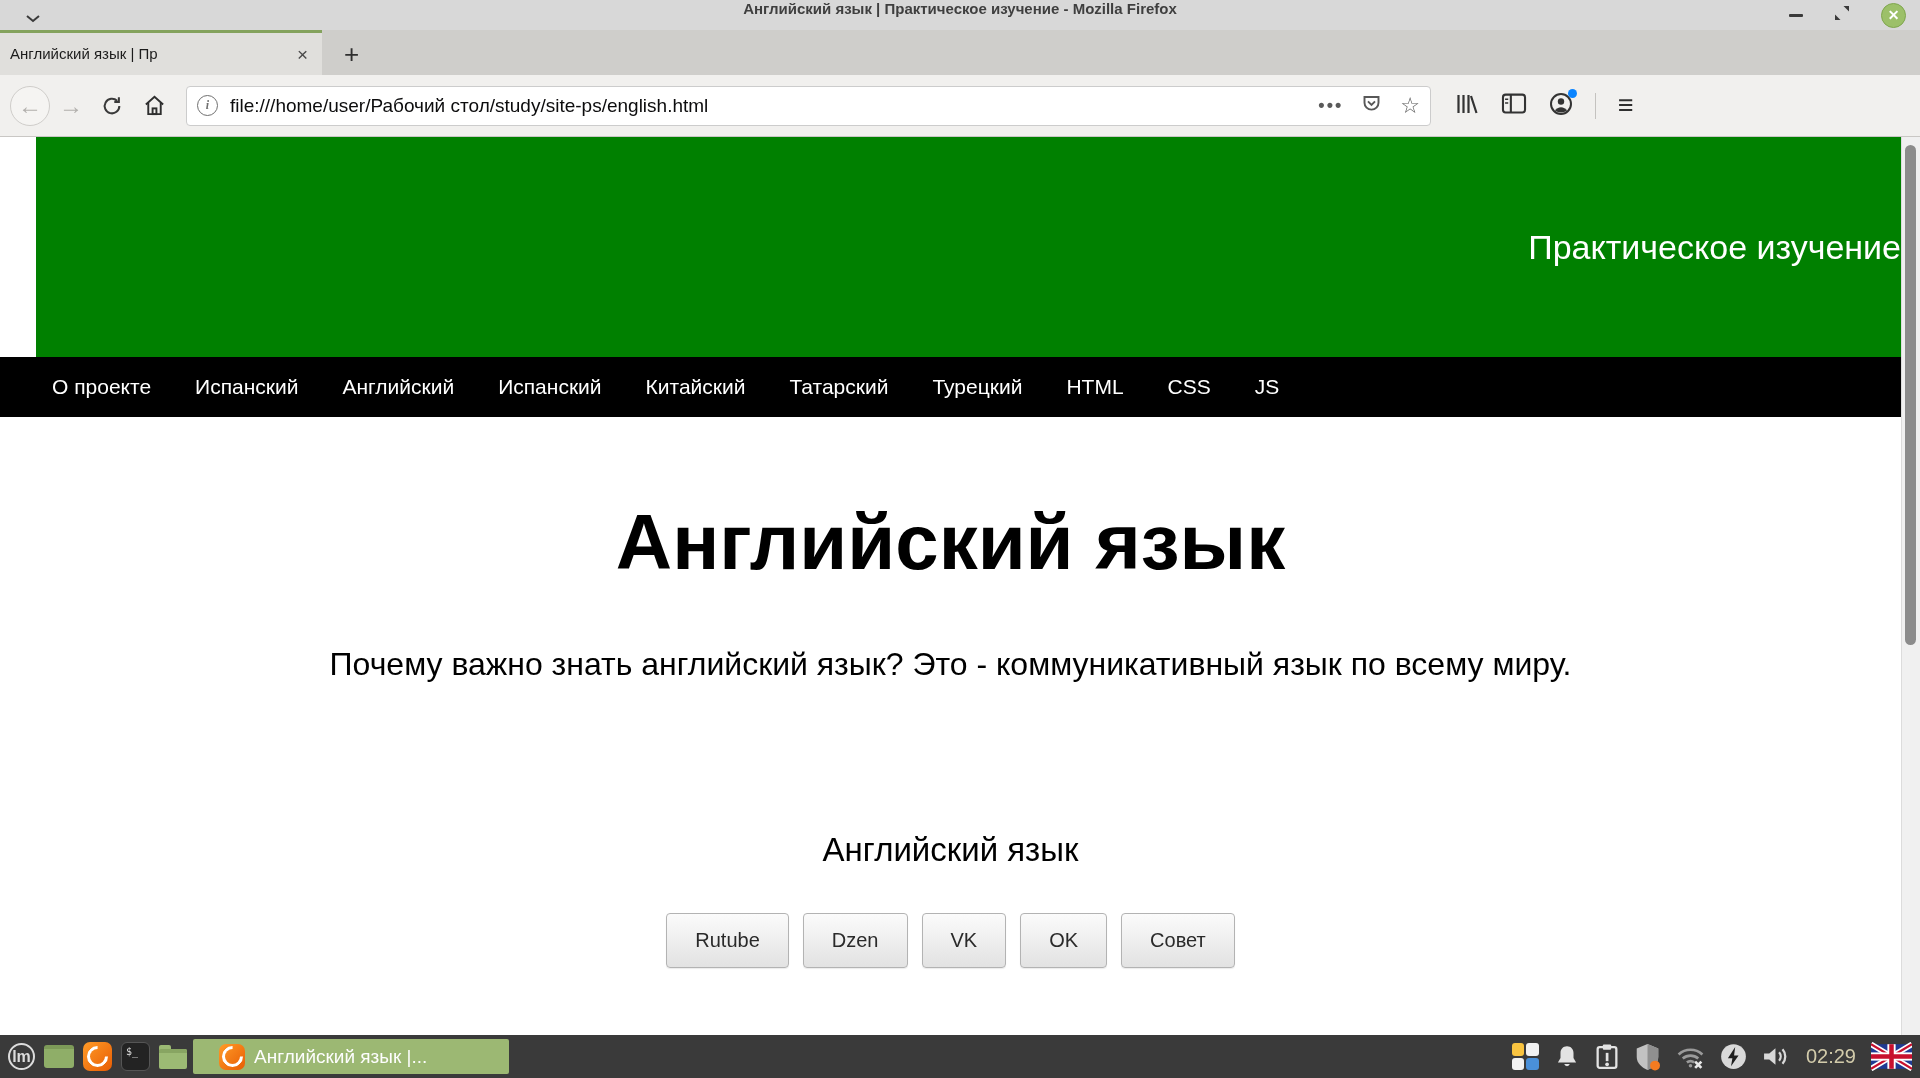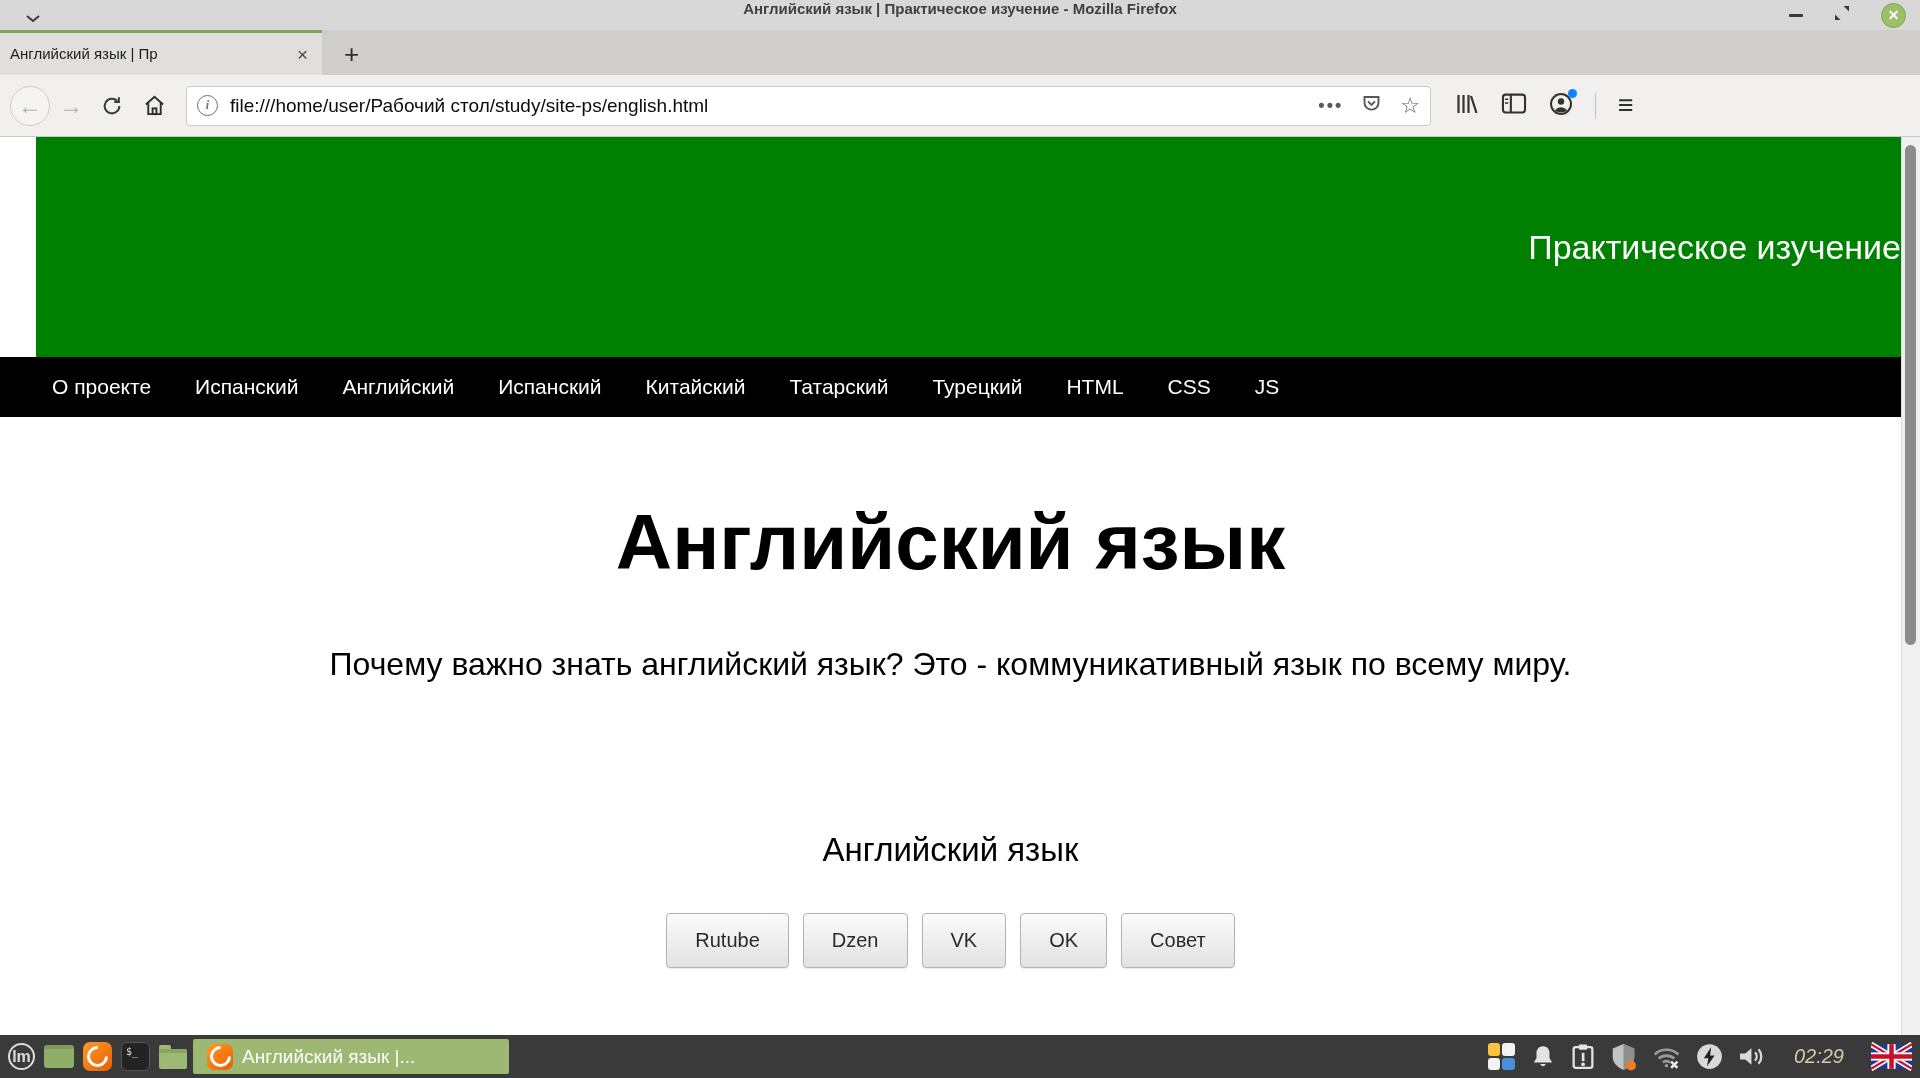--- a/index.html
+++ b/index.html
@@ -73,32 +73,32 @@
         font-size:16px;font-weight:bold;display:flex;align-items:center;justify-content:center;box-sizing:border-box;}
   .desk{width:30px;height:23px;background:#8fae68;border-radius:3px;border-top:4px solid #7d9a58;box-sizing:border-box;}
   .ff-ic{width:29px;height:29px;border-radius:7px;background:linear-gradient(135deg,#ff9b27,#e85d04);
          display:flex;align-items:center;justify-content:center;}
   .ff-c{width:15px;height:15px;border-radius:50%;border:3.5px solid #fff;border-top-color:transparent;transform:rotate(45deg);}
   .term{width:29px;height:29px;border-radius:6px;background:#232323;border:1px solid #555;box-sizing:border-box;
         color:#ddd;font-size:10px;padding:3px 0 0 4px;font-family:"DejaVu Sans Mono",monospace;}
   .folder{position:relative;width:28px;height:20px;background:#9cba74;border-radius:2px;margin-top:4px;}
   .folder::before{content:"";position:absolute;top:-4px;left:0;width:12px;height:5px;background:#9cba74;border-radius:2px 2px 0 0;}
   .folder::after{content:"";position:absolute;top:0;left:0;right:0;height:4px;background:#88a562;border-radius:2px 2px 0 0;}
-  .task{height:35px;display:flex;align-items:center;gap:9px;padding:0 14px;box-sizing:border-box;width:316px;margin-left:6px;border-radius:2px;}
+  .task{height:35px;display:flex;align-items:center;gap:9px;padding:0 26px;box-sizing:border-box;width:316px;margin-left:6px;border-radius:2px;}
   .task.active{background:#9cb873;}
   .task.active .task-label{color:#fdfdfd;}
   .task .task-label{font-size:19px;color:#d6d6d6;white-space:nowrap;overflow:hidden;}
   .task .ff-ic{width:26px;height:26px;flex-shrink:0;}
   .task .folder{flex-shrink:0;}
   .spacer{flex:1;}
   .tray{display:flex;align-items:center;gap:15px;}
   .grid-ic{width:27px;height:27px;display:grid;grid-template-columns:1fr 1fr;grid-template-rows:1fr 1fr;gap:2px;}
   .grid-ic span{border-radius:3px;}
   .g-tl{background:#f9c440;} .g-tr{background:#f2f2f2;} .g-bl{background:#f2f2f2;} .g-br{background:#4a90d9;}
-  .clock{font-size:20px;color:#d2cbab;margin:0 12px;font-style:italic;}
+  .clock{font-size:20px;color:#d2cbab;margin:0 0;}
   .flag{width:41px;height:29px;display:block;}
   .tray svg{display:block;}
 </style>
 </head>
 <body>
 
 <div class="screen">
 
   <div class="titlebar">
     <span class="tb-chevron">

